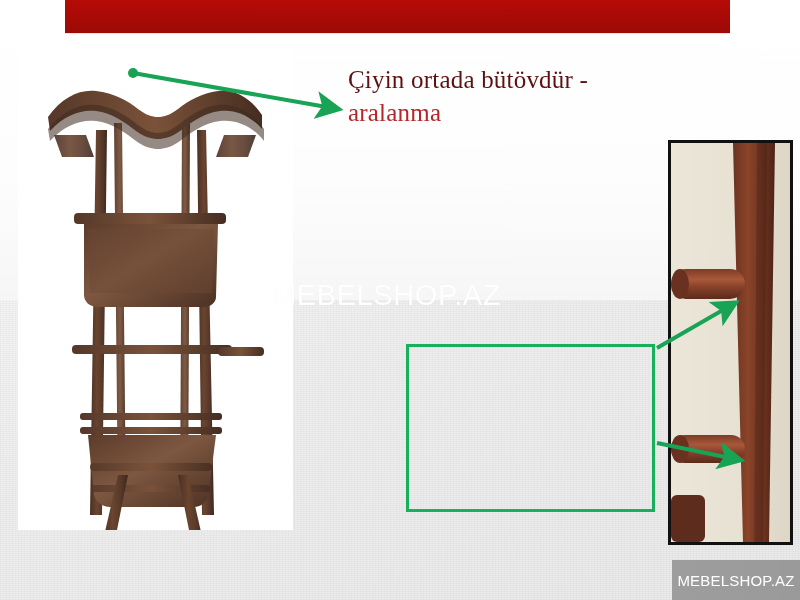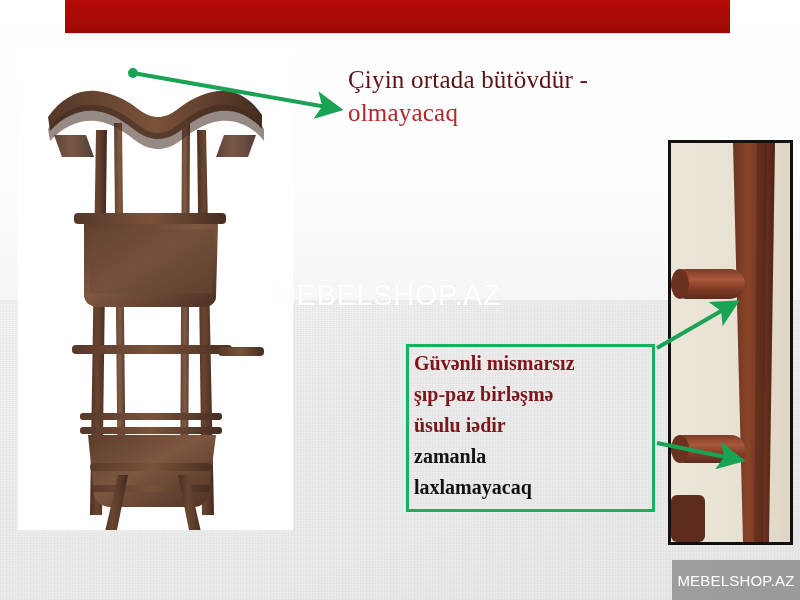--- a/index.html
+++ b/index.html
@@ -241,31 +241,24 @@
 
       <rect x="0" y="292" width="74" height="28" rx="14" fill="url(#dowel)"></rect>
       <ellipse cx="9" cy="306" rx="9" ry="14" fill="#6a3120"></ellipse>
 
       <rect x="0" y="352" width="34" height="47" rx="6" fill="#5e2c1c"></rect>
     </svg>
   </div>
 
   <div class="headline">
     <span class="l1">Çiyin ortada bütövdür -</span>
-    <span class="l3">olmayacaq</span>
+    <span class="l3">aralanma</span>
   </div>
 
   <div class="callout-box"></div>
-  <div class="callout-text">
-    <span class="red">Güvənli mismarsız</span>
-    <span class="red">şıp-paz birləşmə</span>
-    <span class="red">üsulu iədir</span>
-    <span class="black"> zamanla</span>
-    <span class="black">laxlamayacaq</span>
-  </div>
 
   <svg class="svg-layer" viewBox="0 0 800 600">
     <defs>
       <marker id="ah" markerWidth="7" markerHeight="7" refX="5.6" refY="3.5" orient="auto">
         <path d="M0,0 L7,3.5 L0,7 L1.6,3.5 Z" fill="#18a355"></path>
       </marker>
     </defs>
 
     <circle cx="133" cy="73" r="5" fill="#18a355"></circle>
     <line x1="133" y1="73" x2="338" y2="109" stroke="#18a355" stroke-width="4" marker-end="url(#ah)"></line>

